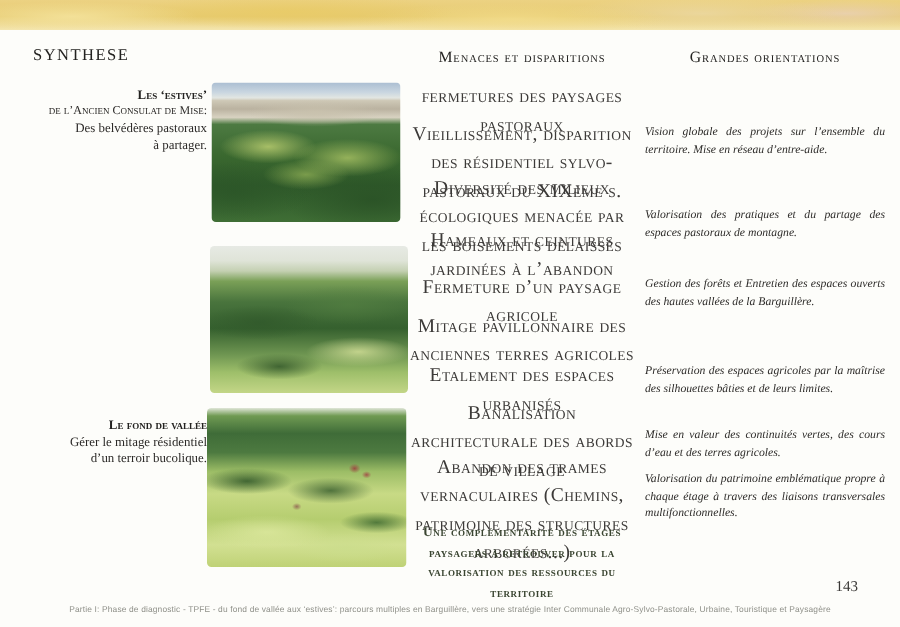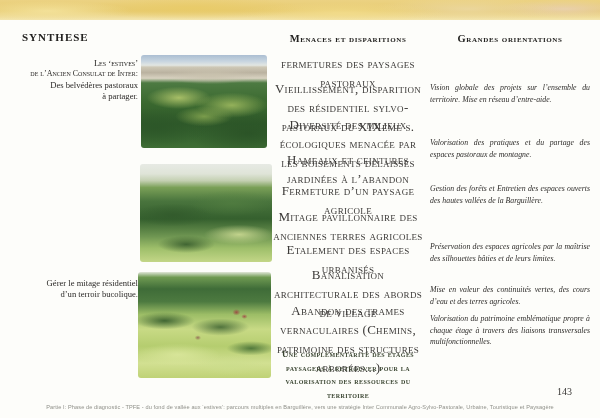--- a/index.html
+++ b/index.html
@@ -15,29 +15,29 @@
     background:
       radial-gradient(120px 14px at 8% 55%, #f6e6a2cc, transparent 70%),
       radial-gradient(160px 16px at 32% 40%, #e9cb66cc, transparent 70%),
       radial-gradient(150px 15px at 57% 65%, #f3dd8ccc, transparent 70%),
       radial-gradient(130px 16px at 78% 45%, #ecd9a6cc, transparent 72%),
       radial-gradient(100px 13px at 94% 45%, #ead2c0bb, transparent 70%),
       linear-gradient(180deg,#ecd282 0%,#e6ca70 55%,#f4e6b0 100%);
   }
   
   .col-head{
-    position:absolute;font-weight:bold;font-size:10.5px;
+    position:absolute;font-weight:normal;font-size:10.5px;
     font-variant:small-caps;letter-spacing:.6px;color:#232220;
   }
   .head-left{left:22px;top:31px;font-variant:normal;font-size:11px;letter-spacing:1px;}
   .head-mid{left:272px;top:33px;width:152px;text-align:center;}
   .head-right{left:430px;top:33px;width:160px;text-align:center;}
   
   .syn-block{position:absolute;left:6px;width:132px;text-align:right;line-height:1.3;}
-  .syn-title{font-variant:small-caps;font-weight:normal;font-size:8.6px;color:#232220;}
+  .syn-title{font-variant:small-caps;font-weight:bold;font-size:8.6px;color:#232220;}
   .syn-sub{font-variant:small-caps;font-size:8px;color:#2c2a28;}
   .syn-body{font-size:8.6px;white-space:pre-line;color:#2c2a28;text-align:right;}
   
   .wimg{position:absolute;border-radius:3px;}
   .img-estives{
     left:141px;top:55px;width:126px;height:93px;
     background:
       radial-gradient(46px 16px at 30% 46%, #b2c76ce6, transparent 70%),
       radial-gradient(52px 18px at 72% 54%, #a4be62d9, transparent 70%),
       radial-gradient(40px 14px at 50% 66%, #8fae55c4, transparent 72%),
@@ -97,27 +97,28 @@
 <body>
 
 <div class="wash"></div>
 
 <div class="col-head head-left">SYNTHESE</div>
 <div class="col-head head-mid">Menaces et disparitions</div>
 <div class="col-head head-right">Grandes orientations</div>
 
 <div class="syn-block" style="top:58px">
   <div class="syn-title">Les ‘estives’</div>
-  <div class="syn-sub">de l’Ancien Consulat de  Inter:</div>
+  <div class="syn-sub">de l’Ancien Consulat de  Mise:</div>
   <div class="syn-body">Des belvédères pastoraux
 à partager.</div>
 </div>
 <div class="syn-block" style="top:160px">
 </div>
 <div class="syn-block" style="top:278px">
+  <div class="syn-title">Le fond de vallée</div>
   <div class="syn-body">Gérer le mitage  résidentiel
 d’un terroir  bucolique.</div>
 </div>
 
 <div class="wimg img-estives"></div>
 <div class="wimg img-versants"></div>
 <div class="wimg img-vallee"></div>
 
 <div class="men-item" style="top:55px">fermetures des paysages pastoraux</div>
 <div class="men-item" style="top:80px">Vieillissement, disparition des résidentiel sylvo-pastoraux du XIXème s.</div>

